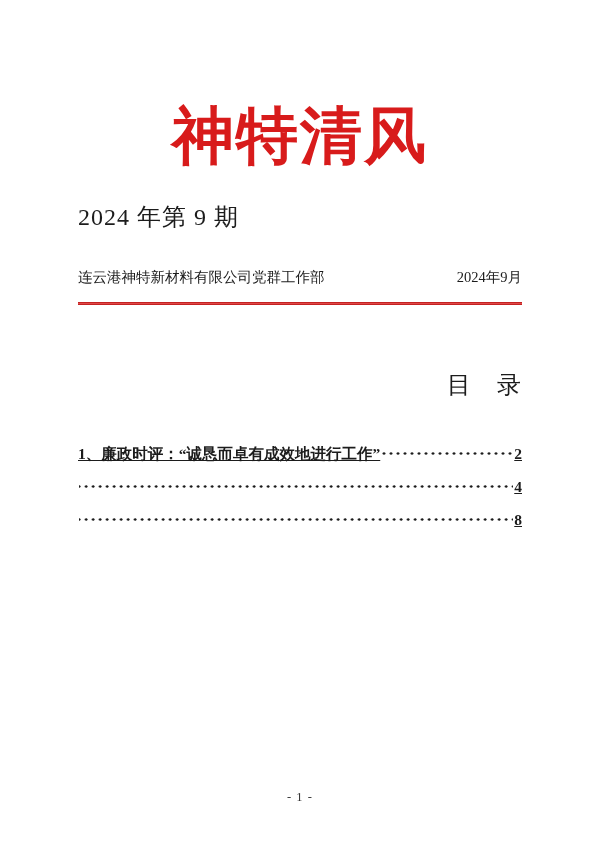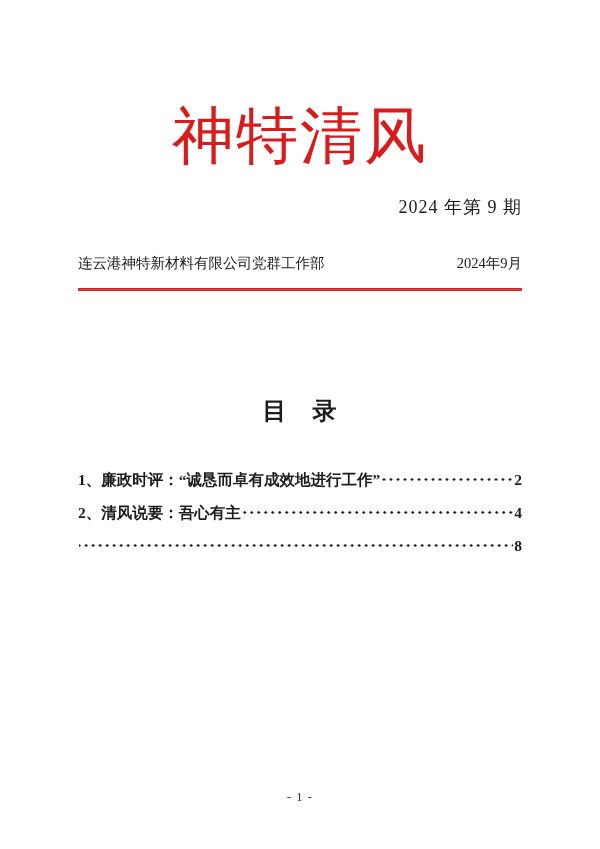--- a/index.html
+++ b/index.html
@@ -19,62 +19,63 @@
     position: absolute;
     inset: 0;
     padding: 0 78px;
     box-sizing: border-box;
   }
   .masthead-title {
     margin-top: 102px;
     text-align: center;
     font-size: 62px;
     line-height: 1.12;
-    font-weight: 400;
+    font-weight: 700;
     color: #d81b1b;
     letter-spacing: 2px;
     white-space: nowrap;
   }
   .issue-line {
-    margin-top: 24px;
-    text-align: right;
-    font-size: 18px;
+    margin-top: 30px;
+    text-align: left;
+    font-size: 24px;
     letter-spacing: 1px;
   }
   .pub-row {
     margin-top: 35px;
     display: flex;
     justify-content: space-between;
     align-items: flex-end;
     font-size: 14.5px;
   }
   .red-rule {
     margin-top: 15px;
     height: 3px;
     background: linear-gradient(#b50f0f, #e04848 50%, #b50f0f);
     background-color: #c41414;
   }
   .toc-heading {
-    margin-top: 104px;
-    text-align: center;
+    margin-top: 64px;
+    text-align: right;
     font-size: 24px;
-    font-weight: 700;
+    font-weight: 400;
     letter-spacing: 1px;
   }
   .toc-list {
     margin-top: 36px;
     font-size: 15.5px;
     font-weight: 700;
   }
   .toc-row {
     display: flex;
     align-items: center;
     height: 33px;
     line-height: 33px;
     white-space: nowrap;
+    text-decoration: underline;
   }
   .toc-label {
     flex: 0 0 auto;
   }
   .toc-leader {
     flex: 1 1 auto;
     align-self: center;
     height: 15px;
     margin: 0 1px;
     background-image: radial-gradient(circle, #1c1c1c 1.25px, transparent 1.45px);
@@ -116,21 +117,20 @@
 
   <div class="toc-list">
 
     <div class="toc-row">
       <span class="toc-label">1、廉政时评：“诚恳而卓有成效地进行工作”</span>
       <span class="toc-leader"></span>
       <span class="toc-page">2</span>
     </div>
 
     <div class="toc-row">
-      <span class="toc-label">2、清风说要：吾心有主</span>
       <span class="toc-leader"></span>
       <span class="toc-page">4</span>
     </div>
 
 
     <div class="toc-row">
       <span class="toc-leader"></span>
       <span class="toc-page">8</span>
     </div>
 

